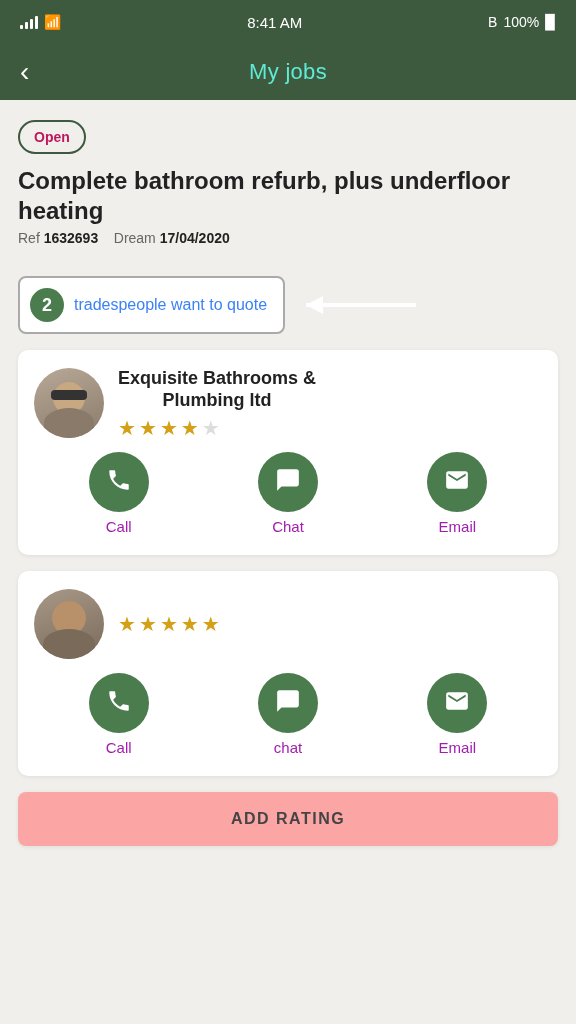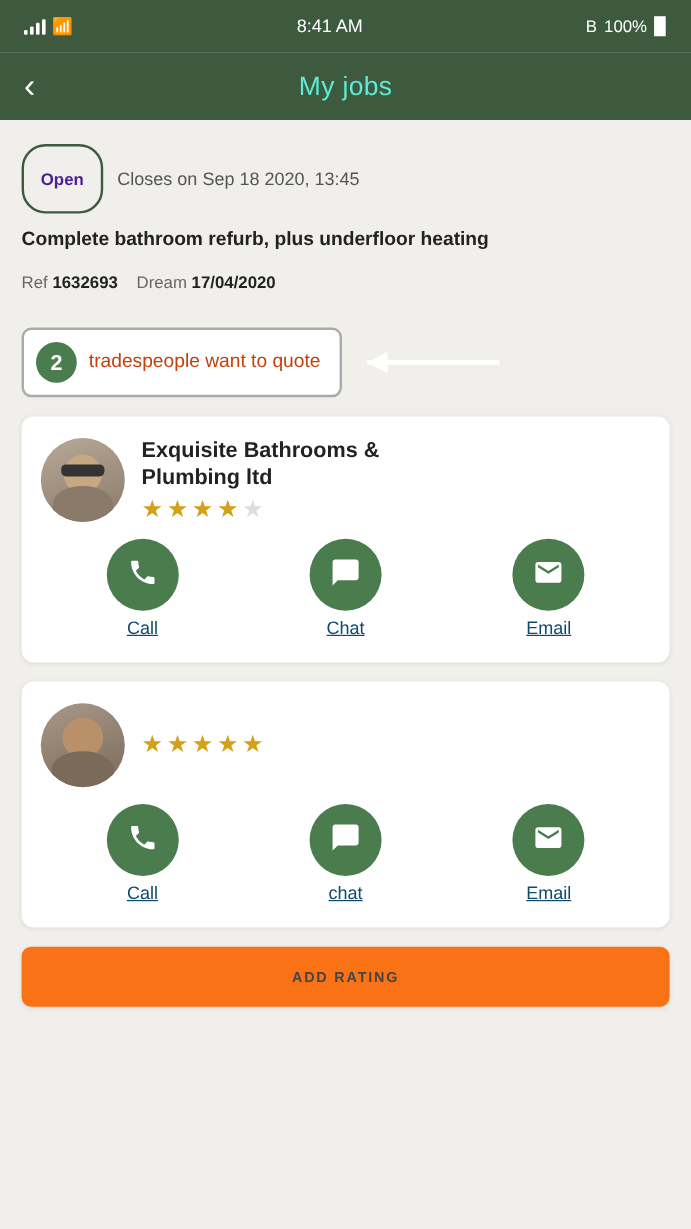--- a/index.html
+++ b/index.html
@@ -71,35 +71,35 @@
     }
     .job-status-row {
       display: flex;
       align-items: center;
       gap: 12px;
       margin-bottom: 12px;
     }
     .status-badge {
       border: 2px solid #3d5a3e;
       border-radius: 20px;
-      padding: 19px 14px;
+      padding: 7px 14px;
       font-size: 14px;
       font-weight: 600;
-      color: #4c1d95;
+      color: #be185d;
     }
     .closes-text {
       font-size: 15px;
       color: #555;
     }
     .job-title {
-      font-size: 16px;
+      font-size: 24px;
       font-weight: 700;
       color: #222;
       line-height: 1.25;
-      margin-bottom: 17px;
+      margin-bottom: 4px;
     }
     .job-ref {
       font-size: 14px;
       color: #666;
     }
     .job-ref strong {
       color: #222;
       font-weight: 600;
     }
 
@@ -128,21 +128,21 @@
       width: 34px;
       height: 34px;
       display: flex;
       align-items: center;
       justify-content: center;
       flex-shrink: 0;
     }
     .quote-banner-text {
       font-size: 16px;
       font-weight: 500;
-      color: #c2410c;
+      color: #3b82f6;
     }
     .arrow-indicator {
       display: flex;
       align-items: center;
     }
     .arrow-indicator svg {
       width: 120px;
       height: 34px;
     }
 
@@ -236,20 +236,21 @@
       background: #7a6a5a;
       border-radius: 50% 50% 0 0;
     }
 
     .trade-name {
       font-size: 18px;
       font-weight: 700;
       color: #222;
       line-height: 1.2;
       margin-bottom: 6px;
+      text-align: center;
     }
     .stars {
       display: flex;
       gap: 3px;
     }
     .star {
       color: #d4a017;
       font-size: 20px;
       line-height: 1;
     }
@@ -275,41 +276,40 @@
       width: 60px;
       height: 60px;
       border-radius: 50%;
       background: #4a7c4e;
       display: flex;
       align-items: center;
       justify-content: center;
     }
     .action-label {
       font-size: 15px;
-      color: #0c4a6e;
-      text-decoration: underline;
+      color: #a21caf;
     }
     .action-icon {
       color: white;
       font-size: 24px;
       line-height: 1;
     }
 
     
     .add-rating-bar {
       margin-top: 10px;
       padding: 0 18px 30px 18px;
     }
     .add-rating-btn {
       width: 100%;
       padding: 18px;
-      background: #f97316;
+      background: #fca5a5;
       border: none;
       border-radius: 8px;
-      font-size: 12px;
+      font-size: 16px;
       font-weight: 600;
       letter-spacing: 1.5px;
       color: #444;
       cursor: pointer;
       text-transform: uppercase;
       box-shadow: 0 1px 4px rgba(0,0,0,0.08);
     }
   </style>
 </head>
 <body>
@@ -335,21 +335,20 @@
 <div class="nav-bar">
   <span class="nav-back">‹</span>
   <span class="nav-title">My jobs</span>
 </div>
 
 <div class="content">
 
   <div class="job-header">
     <div class="job-status-row">
       <span class="status-badge">Open</span>
-      <span class="closes-text">Closes on Sep 18 2020, 13:45</span>
     </div>
     <div class="job-title">Complete bathroom refurb, plus underfloor heating</div>
     <div class="job-ref">
       <span>Ref</span>
       <strong>1632693</strong>
       &nbsp;&nbsp;
       <span>Dream</span>
       <strong>17/04/2020</strong>
     </div>
   </div>

